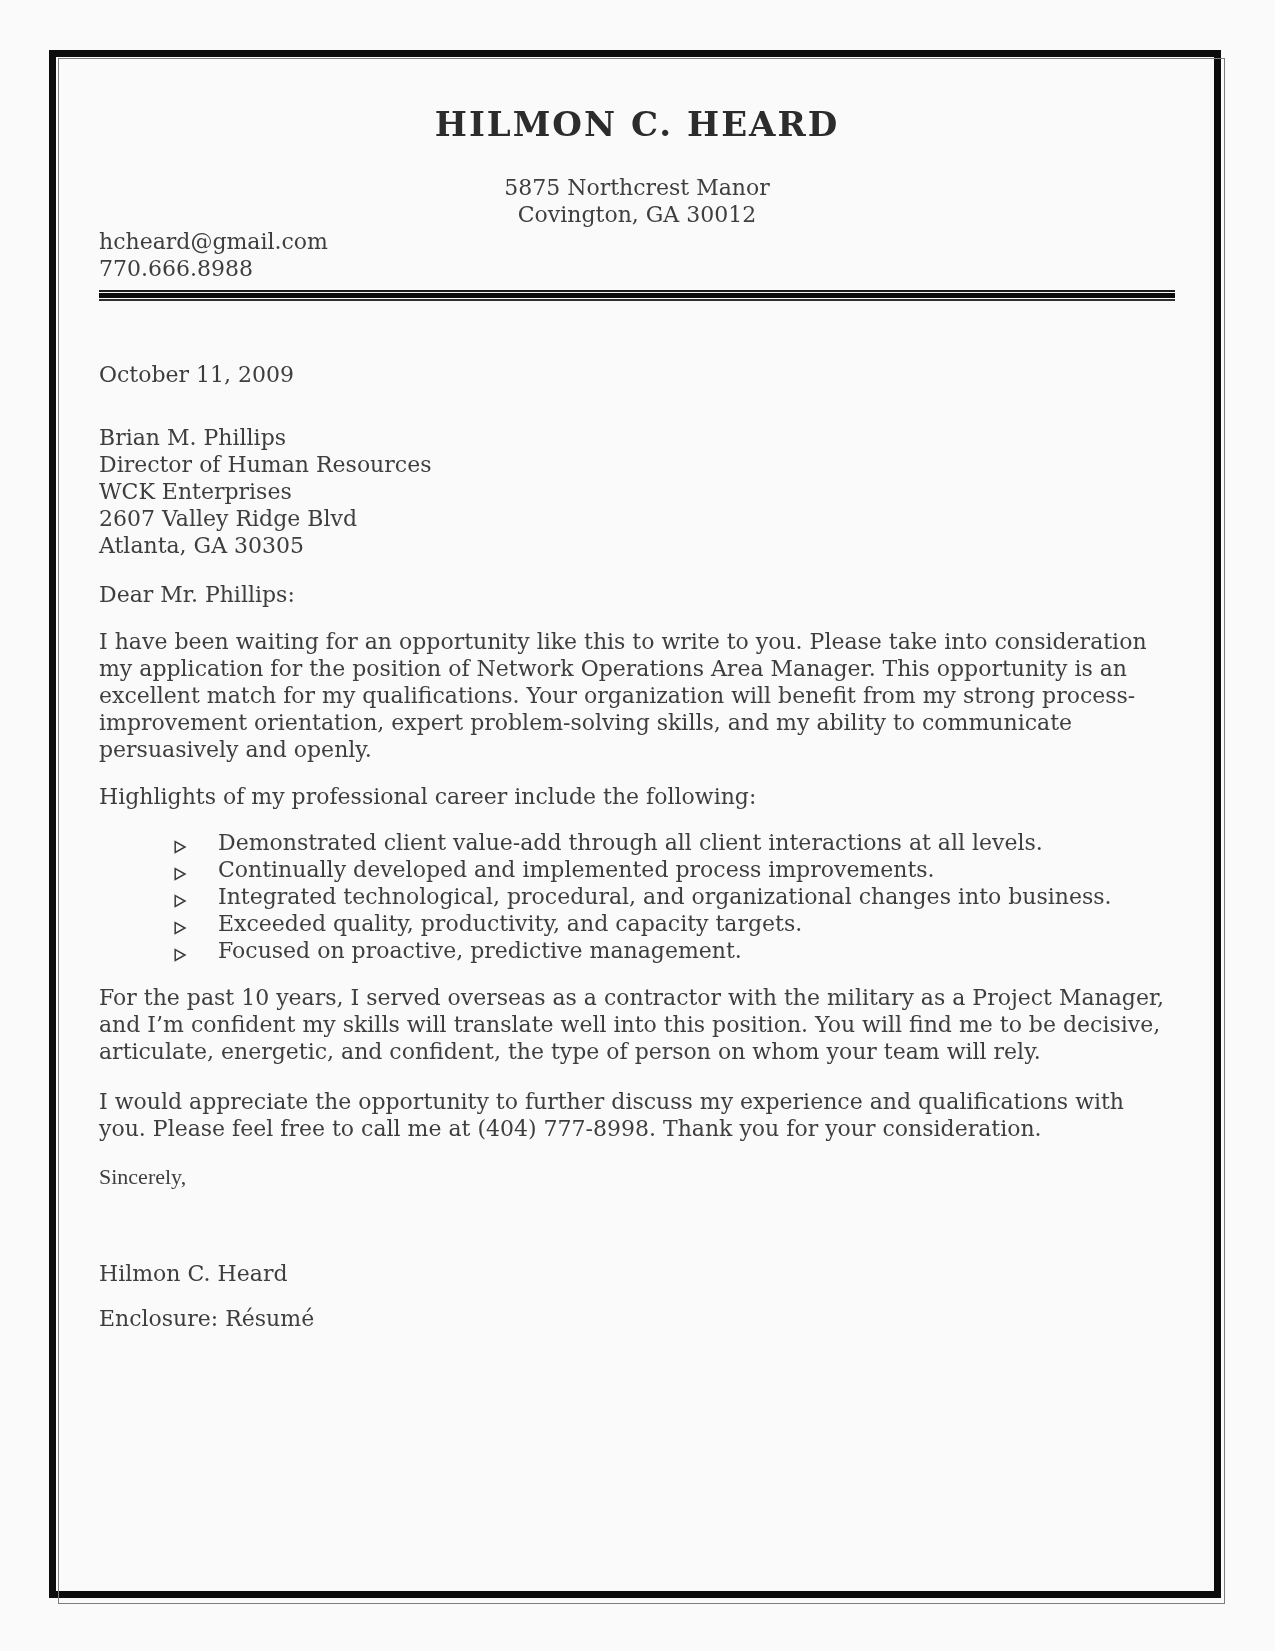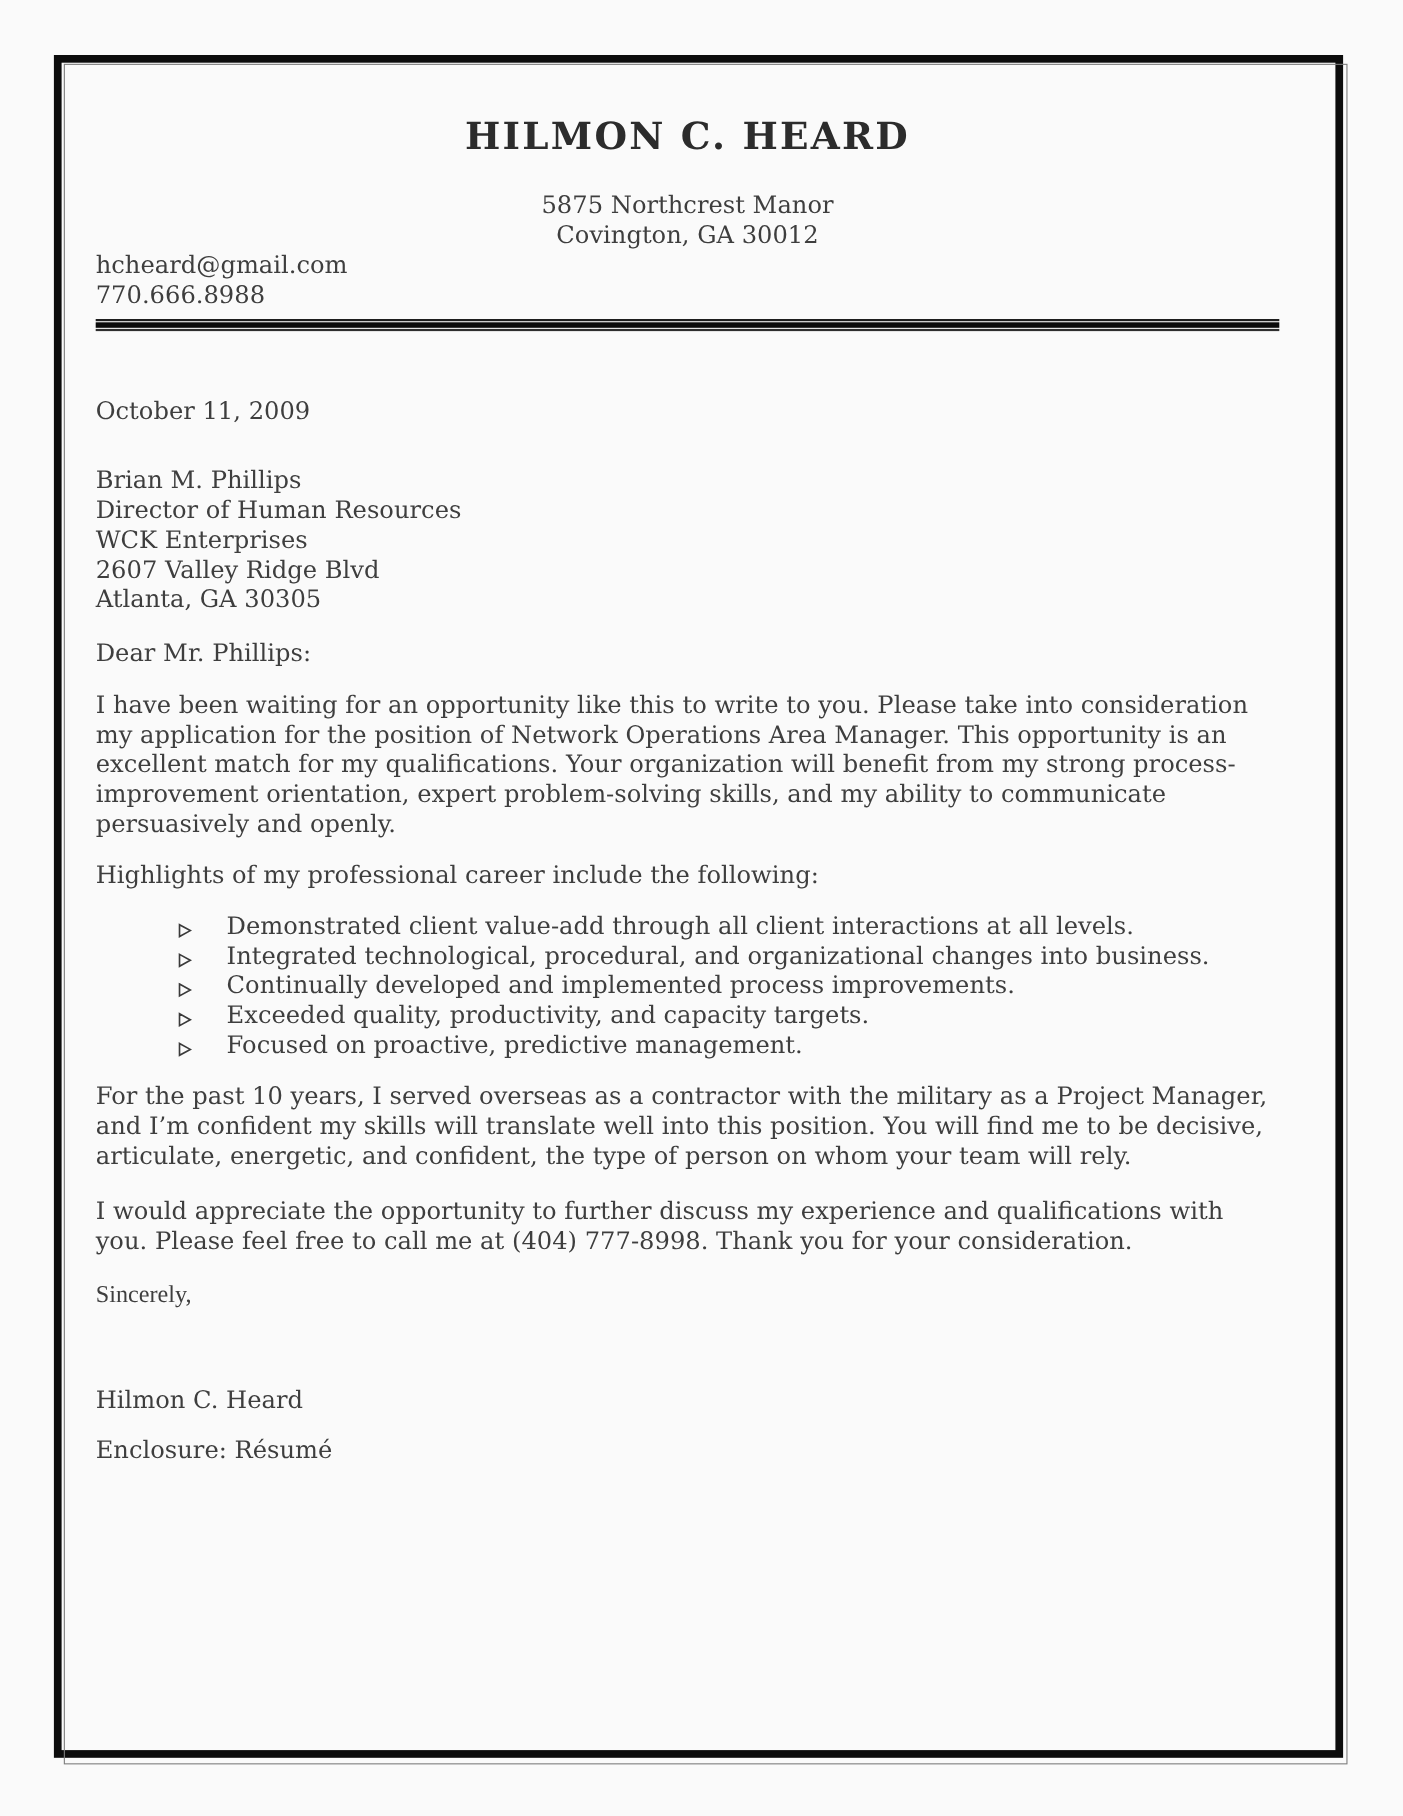--- a/index.html
+++ b/index.html
@@ -24,21 +24,21 @@
     border: 7px solid #0c0c0c;
   }
   .frame-thin {
     position: absolute;
     left: 58px; top: 58px;
     width: 1167px; height: 1546px;
     border: 1.5px solid #7d7d7d;
   }
   .content {
     position: absolute;
-    left: 87px; top: 58px;
+    left: 99px; top: 58px;
     width: 1076px;
     color: #3e3e3e;
     font-size: 22px;
     line-height: 27px;
   }
   
   .lh-name {
     margin: 0;
     padding-top: 46px;
     height: 86px;
@@ -145,29 +145,29 @@
             </svg>
         </span>
         <span>Demonstrated client value-add through all client interactions at all levels.</span>
       </li>
       <li>
         <span class="bullet">
           <svg width="16" height="16" viewBox="0 0 16 16">
               <path d="M3.2 2.6 L13 8 L3.2 13.4 Z" fill="none" stroke="#3a3a3a" stroke-width="1.5" stroke-linejoin="miter"></path>
             </svg>
         </span>
-        <span>Integrated technological, procedural, and organizational changes into business.</span>
+        <span>Continually developed and implemented process improvements.</span>
       </li>
       <li>
         <span class="bullet">
           <svg width="16" height="16" viewBox="0 0 16 16">
               <path d="M3.2 2.6 L13 8 L3.2 13.4 Z" fill="none" stroke="#3a3a3a" stroke-width="1.5" stroke-linejoin="miter"></path>
             </svg>
         </span>
-        <span>Continually developed and implemented process improvements.</span>
+        <span>Integrated technological, procedural, and organizational changes into business.</span>
       </li>
       <li>
         <span class="bullet">
           <svg width="16" height="16" viewBox="0 0 16 16">
               <path d="M3.2 2.6 L13 8 L3.2 13.4 Z" fill="none" stroke="#3a3a3a" stroke-width="1.5" stroke-linejoin="miter"></path>
             </svg>
         </span>
         <span>Exceeded quality, productivity, and capacity targets.</span>
       </li>
       <li>

